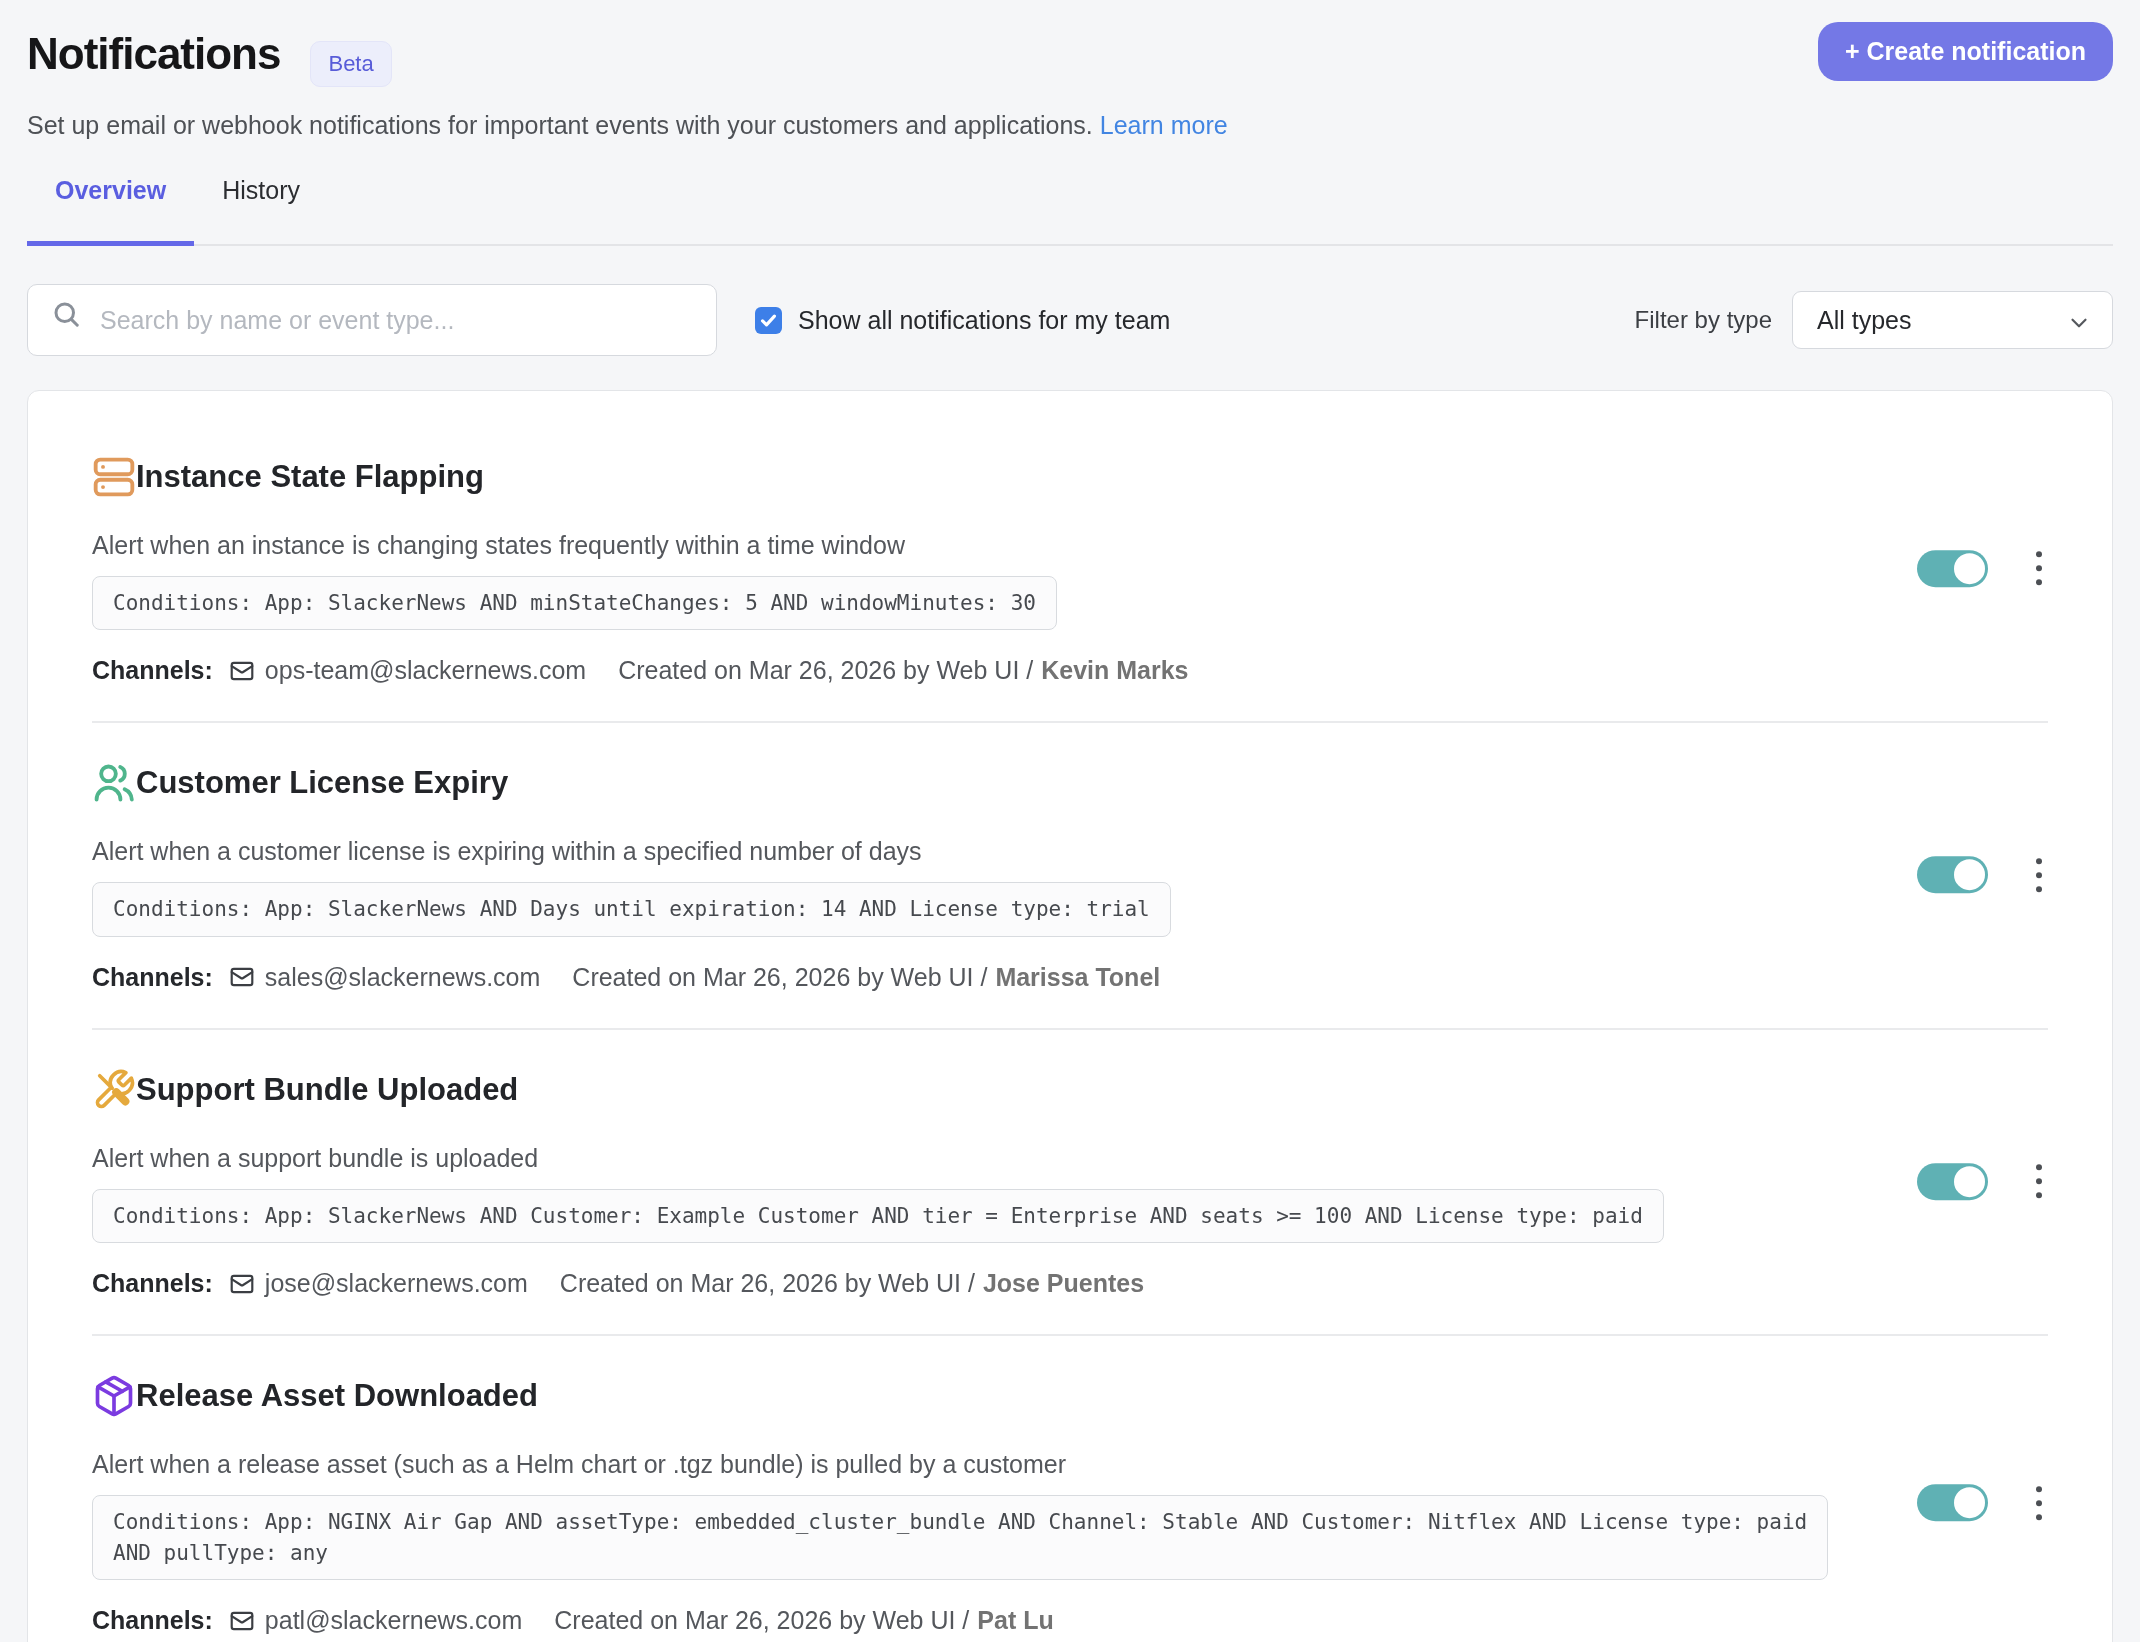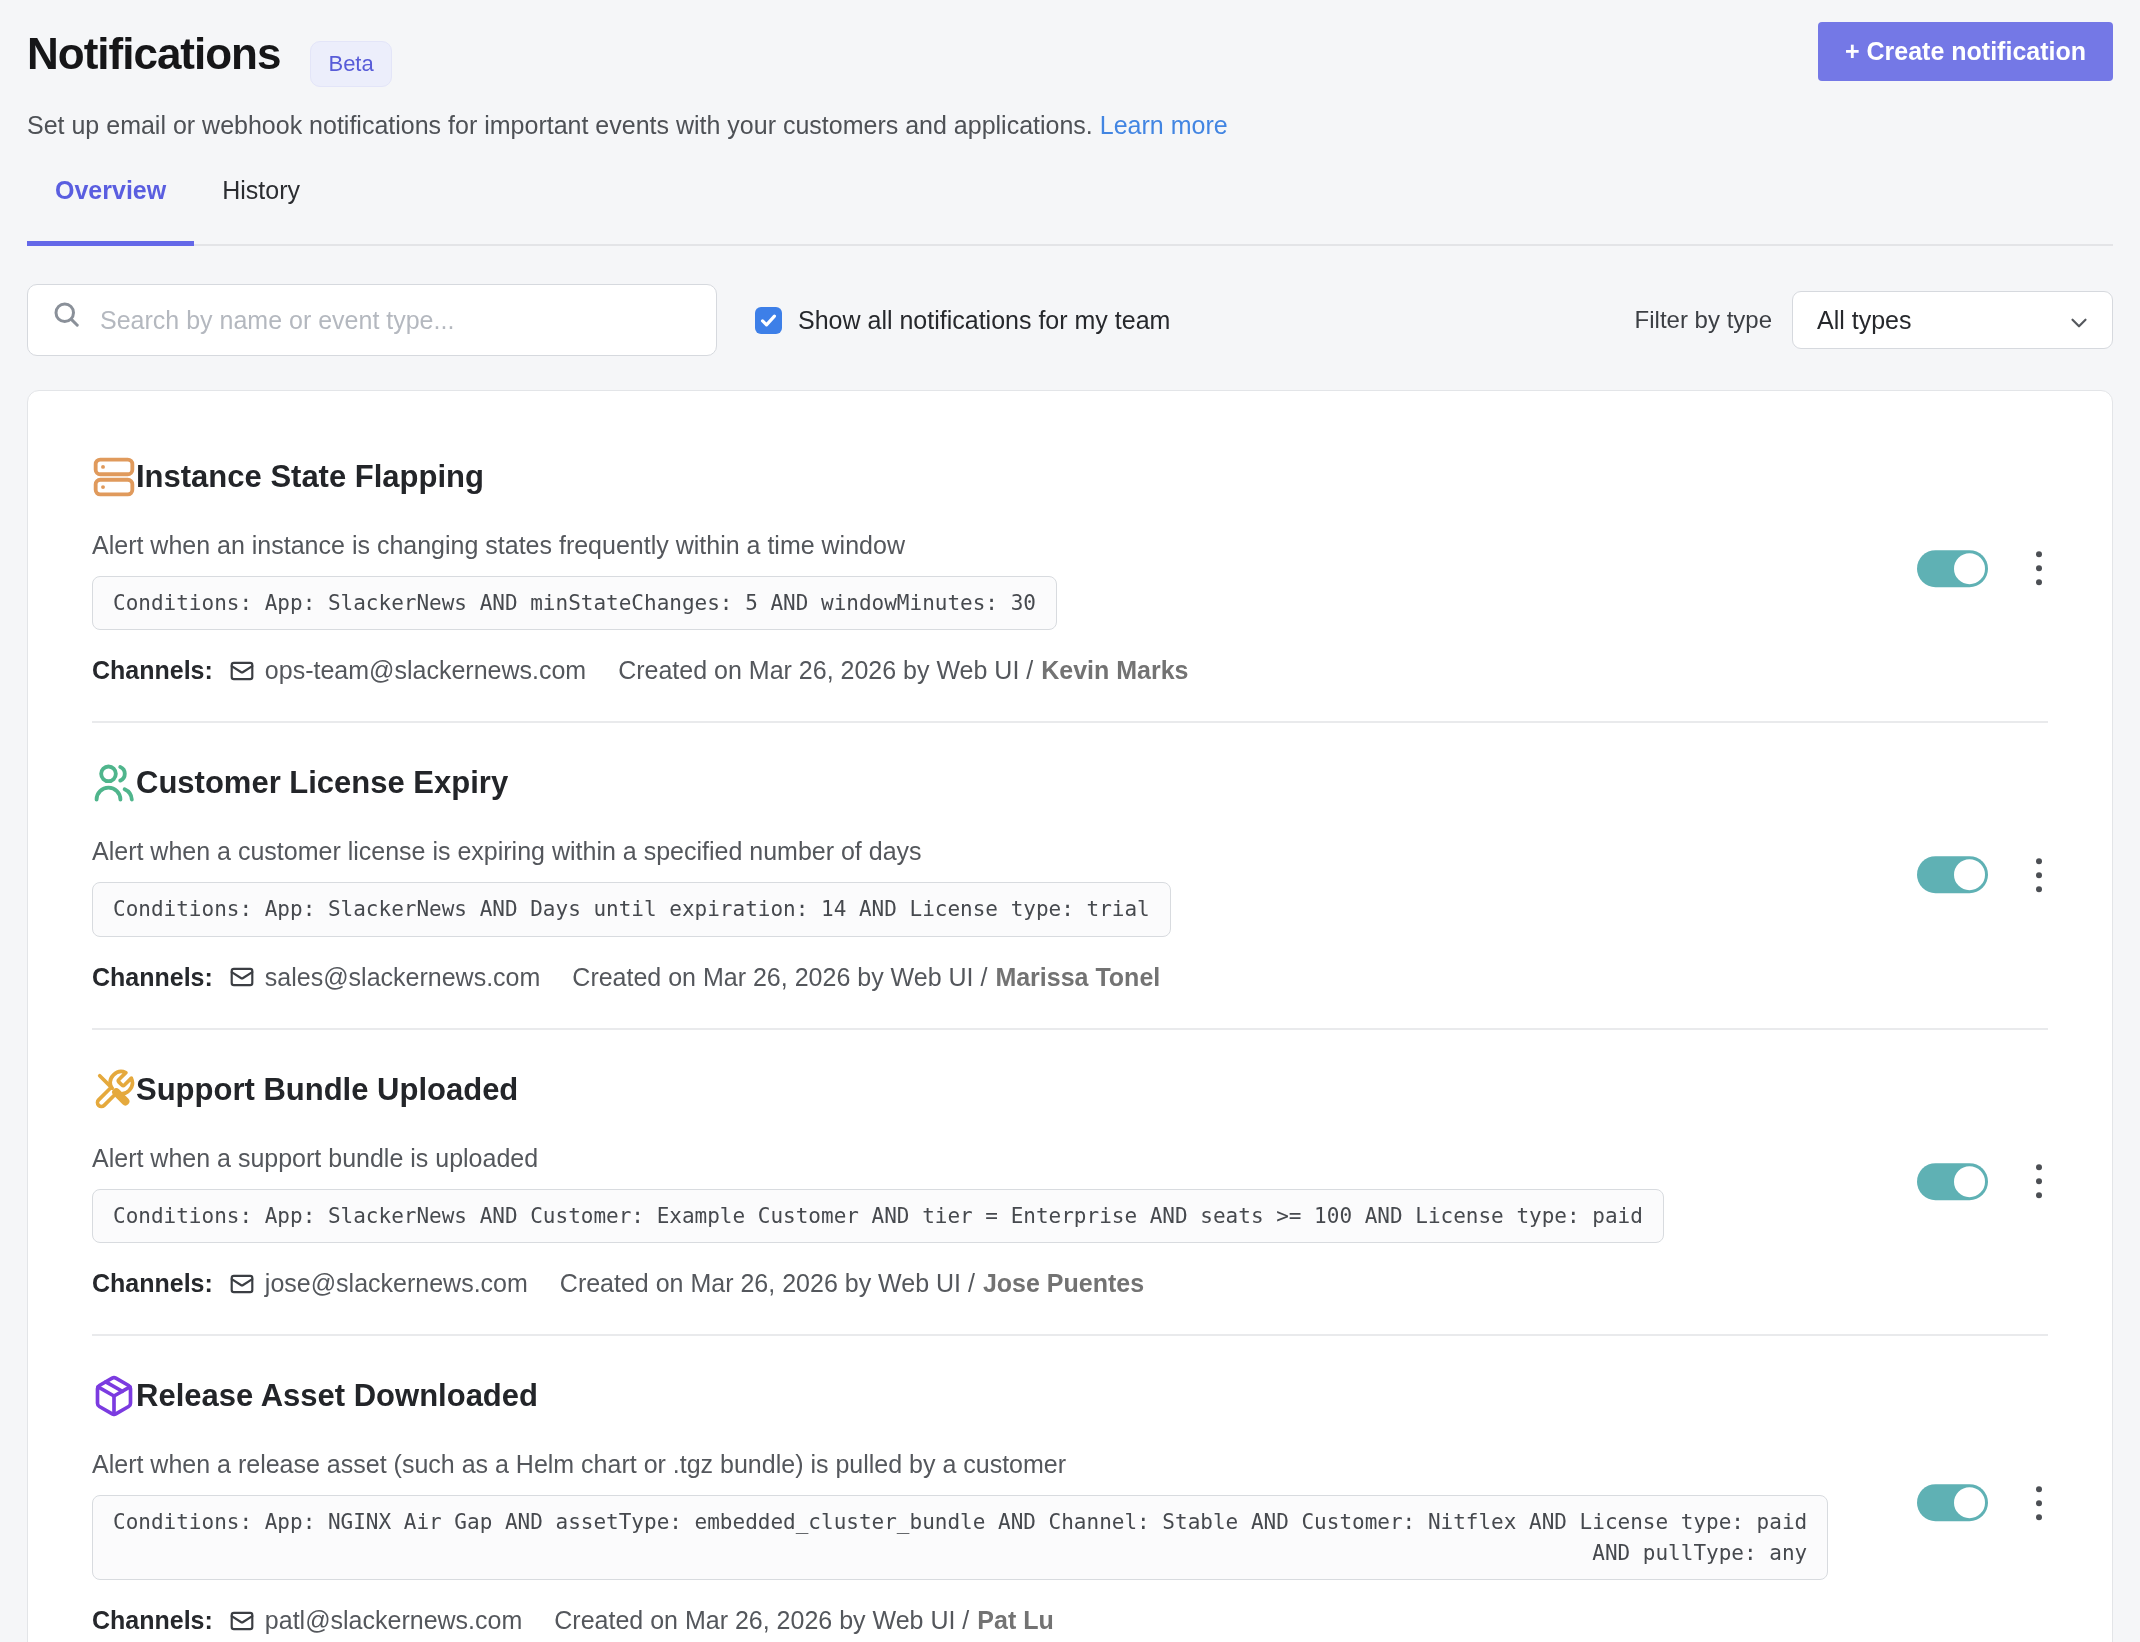--- a/index.html
+++ b/index.html
@@ -15,21 +15,21 @@
   
   .header-row { display:flex; align-items:flex-start; justify-content:space-between; }
   .title-wrap { display:flex; align-items:center; gap:30px; }
   .page-title { font-size:44px; font-weight:700; letter-spacing:-1px; color:#161618; }
   .beta-badge {
     background:#eceefb; color:#585cd8; font-size:22px; font-weight:500;
     padding:9px 17px; border-radius:10px; border:1px solid #e3e5f8; margin-top:21px;
   }
   .create-btn {
     background:#7478e6; color:#ffffff; font-size:25px; font-weight:700;
-    padding:15px 27px; border-radius:4px; border:none; cursor:pointer; margin-top:2px;
+    padding:15px 27px; border-radius:20px; border:none; cursor:pointer; margin-top:2px;
   }
   .subtitle { margin-top:24px; font-size:25px; color:#4e5156; }
   .learn-more { color:#4285e2; text-decoration:none; }
 
   
   .tabs { margin-top:28px; display:flex; border-bottom:2px solid #e3e4e7; }
   .tab { font-size:25px; padding:8px 28px 36px; cursor:pointer; color:#2b2d31; }
   .tab.active { color:#5a5ee0; font-weight:700; border-bottom:5px solid #6468e8; margin-bottom:-2px; }
 
   
@@ -61,21 +61,21 @@
     padding-top:26px; padding-bottom:50px;
   }
   .card { margin:0 64px; padding:38px 0 36px; border-bottom:2px solid #e9eaec; position:relative; }
   .card-title-row { display:flex; align-items:center; }
   .card-title { font-size:31px; font-weight:700; color:#232529; }
   .card-desc { margin-top:32px; font-size:25px; color:#54575c; max-width:1800px; }
   .conditions {
     display:inline-block; margin-top:16px; max-width:1800px;
     background:#fbfbfc; border:1px solid #d8dbdf; border-radius:8px;
     padding:11px 20px; font-family:"DejaVu Sans Mono", monospace;
-    font-size:21px; line-height:1.45; color:#46494e; white-space:pre-wrap;text-align:right;
+    font-size:21px; line-height:1.45; color:#46494e; white-space:pre-wrap;
   }
   .channels-row { margin-top:26px; display:flex; align-items:center; font-size:25px; color:#54575c; }
   .channels-label { font-weight:700; color:#26282c; margin-right:16px; }
   .mail-icon { margin-right:10px; display:flex; }
   .created { margin-left:32px; }
   .author-link { color:#737373; font-weight:700; text-decoration:none; margin-left:8px; }
 
   .card-actions {
     position:absolute; right:0; top:50%; transform:translateY(-52%);
     display:flex; align-items:center; gap:42px;

